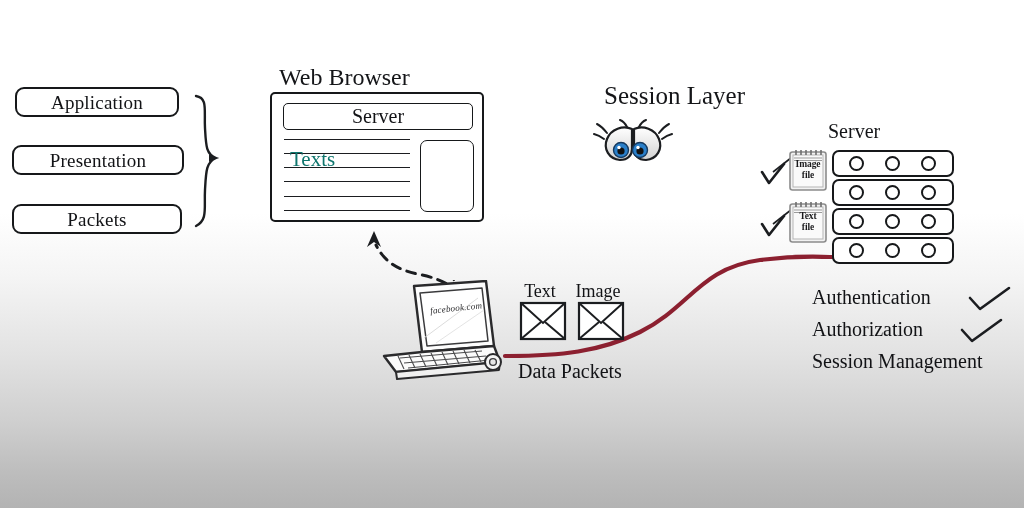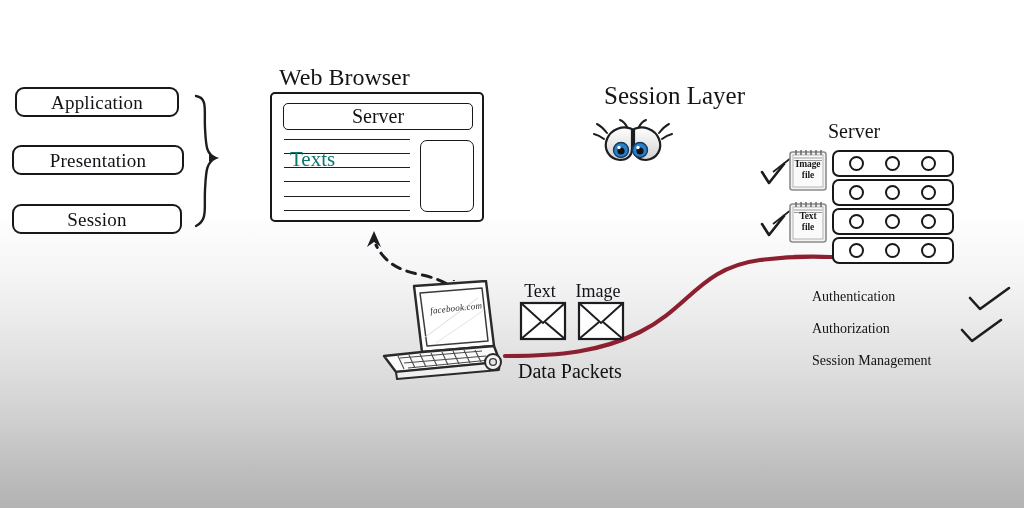--- a/index.html
+++ b/index.html
@@ -232,21 +232,21 @@
   .server-row.r4 { top: 117px; }
 
   
   #features { left: 812px; top: 282px; width: 212px; }
   .feature-row {
     position: relative;
     height: 32px;
     white-space: nowrap;
   }
   .feature-label {
-    font-size: 14px;
+    font-size: 20px;
     color: #121316;
     line-height: 30px;
   }
   .feature-check {
     position: absolute;
     top: 4px;
   }
 </style>
 </head>
 <body>
@@ -258,21 +258,21 @@
   </svg>
 
   <div class="abs" id="osi-stack">
     <div class="layer-box b1">
       <span class="layer-label">Application</span>
     </div>
     <div class="layer-box b2">
       <span class="layer-label">Presentation</span>
     </div>
     <div class="layer-box b3">
-      <span class="layer-label">Session</span>
+      <span class="layer-label">Packets</span>
     </div>
 
     <svg class="abs" id="osi-brace" width="40" height="155">
       <path d="M 6,12 C 18,14 14,26 15,44 C 16,62 16,70 26,74 C 16,78 16,88 15,106 C 14,124 18,136 6,142" fill="none" stroke="#1b1d20" stroke-width="2.4" stroke-linecap="round"></path>
       <path d="M 26,74 l -7,-4 l 0,8 z" fill="#1b1d20"></path>
     </svg>
   </div>
 
   <div class="abs" id="browser-group">
     <div id="browser-title">Web Browser</div>

